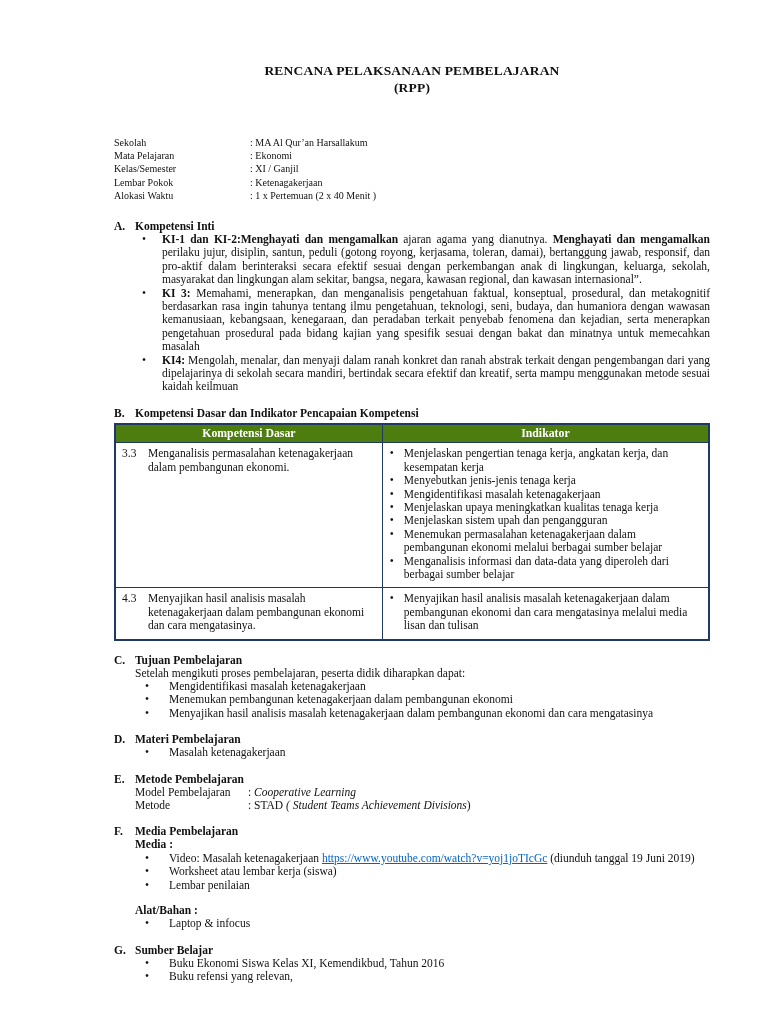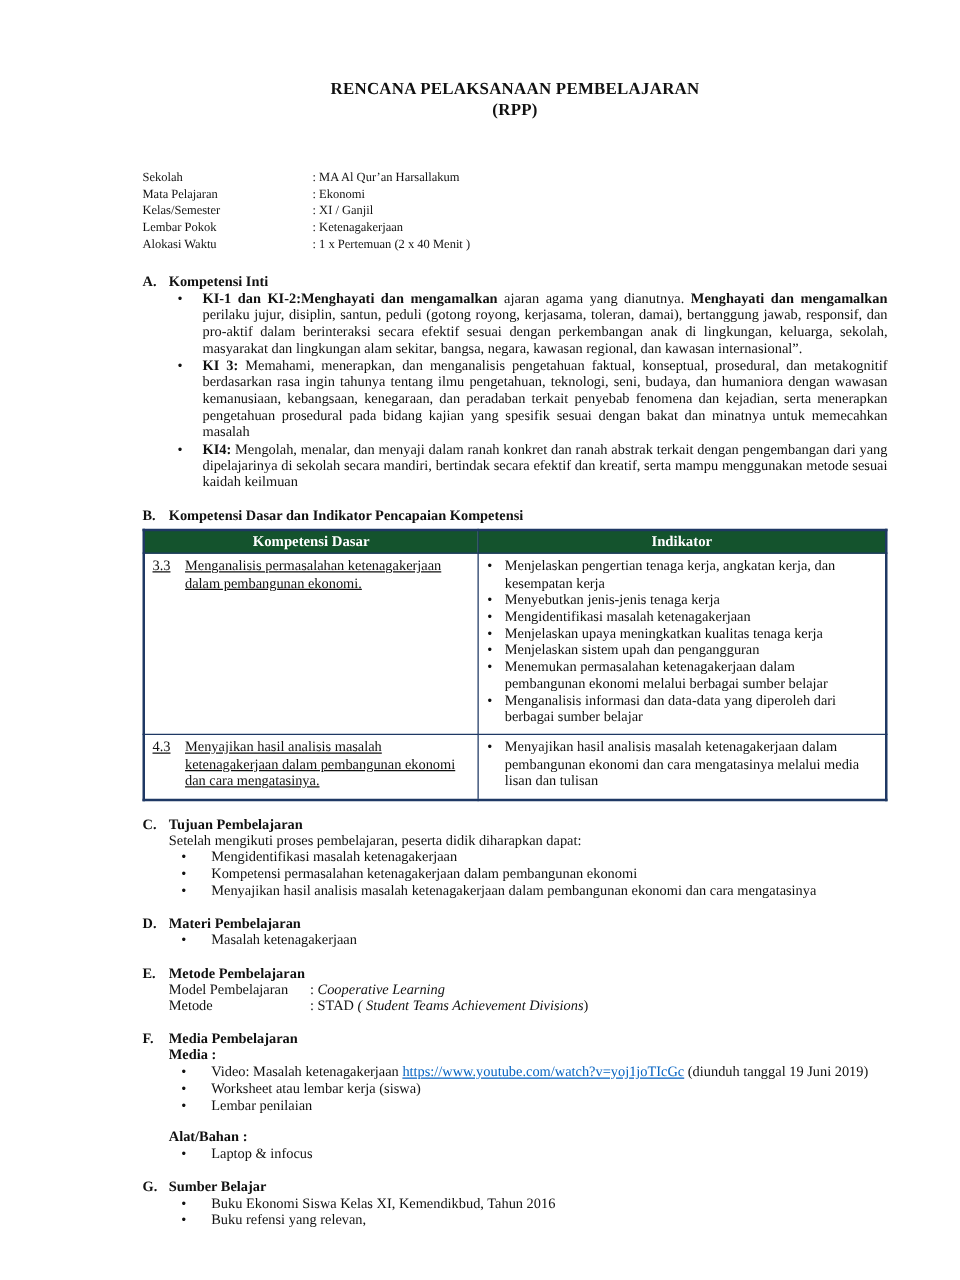--- a/index.html
+++ b/index.html
@@ -33,28 +33,28 @@
   ul.blist.wide > li { padding-left:34px; }
   ul.blist.wide > li::before { left:10px; }
   .just { text-align:justify; }
 
   table.kd-table {
     width:100%; border-collapse:collapse; margin-top:3px;
     font-size:11.5px; line-height:13.4px;
     border:2px solid #1F3864;
   }
   table.kd-table th {
-    background:#14532d; color:#ffffff; font-weight:bold; text-align:center;
+    background:#4d7c0f; color:#ffffff; font-weight:bold; text-align:center;
     padding:2px 4px; border:1.5px solid #1F3864; font-size:11.8px;
   }
   table.kd-table td {
     vertical-align:top; border:1.5px solid #1F3864; padding:4px 6px 6px 6px;
   }
   td.kd-cell { width:45%; }
-  .kd-flex { display:flex;text-decoration:underline; }
+  .kd-flex { display:flex; }
   .kd-num { width:26px; flex:none; }
   .kd-text { flex:1; }
   ul.ind-list { list-style:none; }
   ul.ind-list > li { position:relative; padding-left:15px; }
   ul.ind-list > li::before { content:"\2022"; position:absolute; left:1px; }
   td.ind-cell-tall { height:134px; }
 
   .kv-row { display:flex;align-items:center; }
   .kv-label { width:113px; flex:none; }
   .kv-value { flex:1; }
@@ -164,21 +164,21 @@
 
     <div class="section">
       <div class="sec-head">
         <span class="sec-label">C.</span>
         <span>Tujuan Pembelajaran</span>
       </div>
       <div class="sec-body">
         <div>Setelah mengikuti proses pembelajaran, peserta didik diharapkan dapat:</div>
         <ul class="blist wide">
           <li>Mengidentifikasi masalah ketenagakerjaan</li>
-          <li>Kompetensi permasalahan ketenagakerjaan dalam pembangunan ekonomi</li>
+          <li>Menemukan pembangunan ketenagakerjaan dalam pembangunan ekonomi</li>
           <li>Menyajikan hasil analisis masalah ketenagakerjaan dalam pembangunan ekonomi dan cara mengatasinya</li>
         </ul>
       </div>
     </div>
 
     <div class="section">
       <div class="sec-head">
         <span class="sec-label">D.</span>
         <span>Materi Pembelajaran</span>
       </div>

